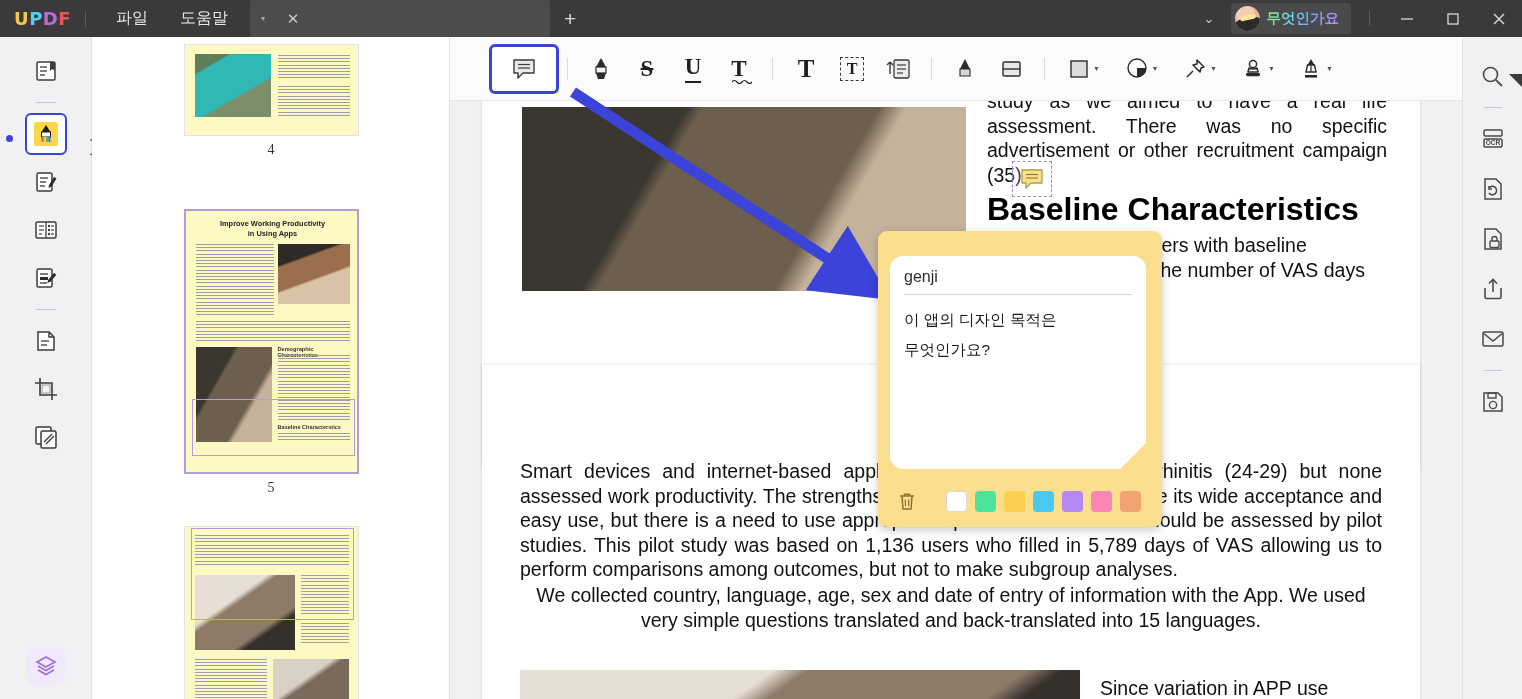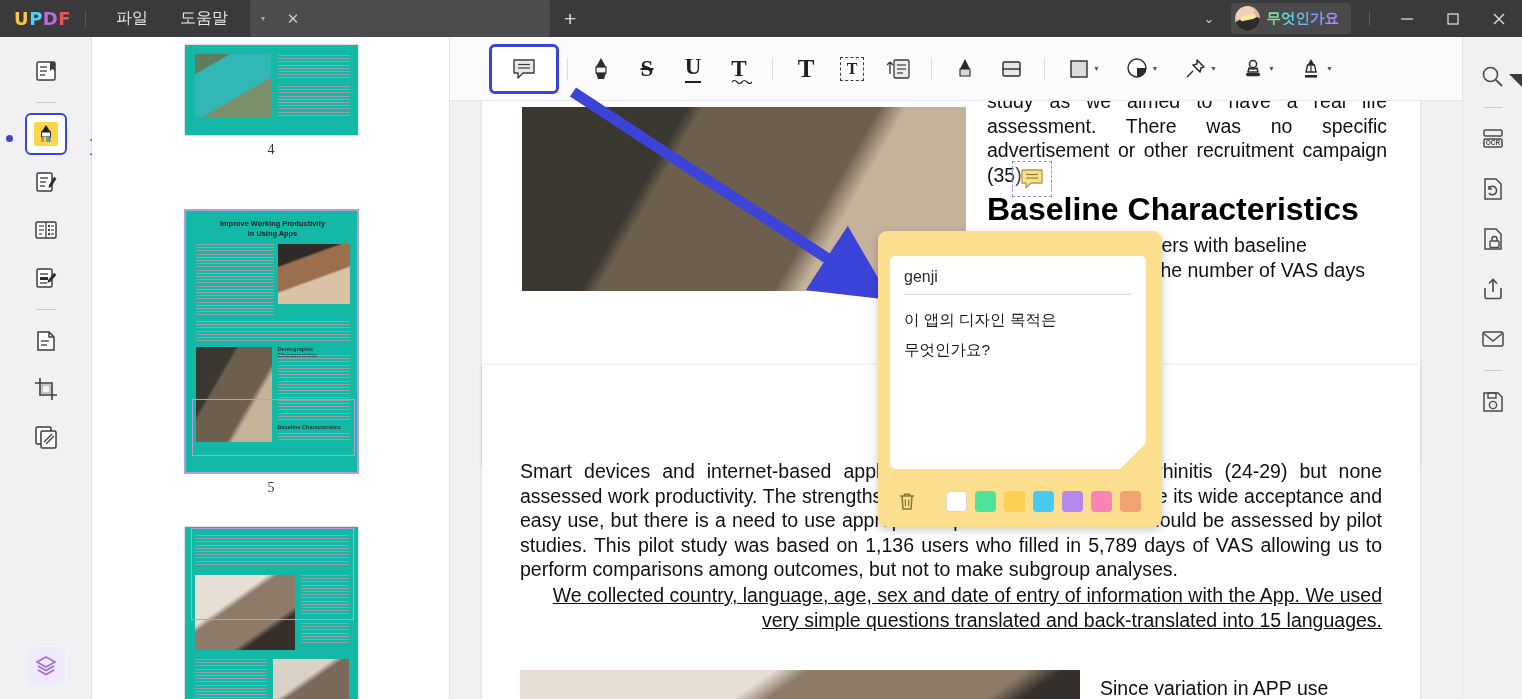--- a/index.html
+++ b/index.html
@@ -91,21 +91,21 @@
     background:#ffffff; border-right:1px solid #e0e0e2; overflow:hidden;
   }
   .thumb-wrap { position:absolute; left:0; width:358px; }
   .thumb-page {
     background:#fff; border:1px solid #e2e2e4; overflow:hidden; position:relative;
   }
   .thumb-page.sel { border:2px solid #b39ddb; }
   .thumb-num { text-align:center; font-size:14px; color:#333; margin-top:6px; font-family:"Liberation Serif", serif;}
 
   
-  .mp { position:absolute; inset:0; background:#14b8a6; padding:6px; }
+  .mp { position:absolute; inset:0; background:#fef9c3; padding:6px; }
   .mp-title { text-align:center; font-weight:bold; color:#222; }
   .mp-txt { background:repeating-linear-gradient(180deg,#9aa0a6 0 1px,transparent 1px 3.2px); }
   .mp-img { background-size:cover; background-position:center; }
   .img-pool { background:linear-gradient(150deg,#5e7d5a 0 18%,#2fb8b6 20% 62%,#7b8f6a 64% 100%); }
   .img-meet { background:linear-gradient(160deg,#2e2a26 0 25%,#9b6f4e 28% 55%,#d9c3a6 58% 100%); }
   .img-desk { background:linear-gradient(120deg,#3a3630 0 30%,#6d5f4e 33% 65%,#c5b29b 70% 100%); }
   .img-woman { background:linear-gradient(145deg,#e7dfd6 0 35%,#8d7a68 40% 70%,#35302b 75% 100%); }
   .img-woman2 { background:linear-gradient(145deg,#d9d0c6 0 30%,#7a6a5c 35% 68%,#2d2823 72% 100%); }
 
   
@@ -157,21 +157,21 @@
   
   .sticky {
     position:absolute; left:878px; top:231px; width:284px; height:296px;
     background:#fbdf8e; border-radius:9px; box-shadow:0 3px 10px rgba(0,0,0,.22);
   }
   .sticky-title {
     text-align:center; font-size:13.5px; color:#cbb06b; padding-top:4px; letter-spacing:1px;
   }
   .sticky-body {
     position:absolute; left:12px; top:25px; width:256px; height:213px;
-    background:#fff; border-radius:5px; padding:12px 14px;
+    background:#fff; border-radius:13px; padding:12px 14px;
   }
   .sticky-author { font-size:16px; color:#2c2c2c; }
   .sticky-date { font-size:14.5px; color:#7a7a7a; margin-top:5px; }
   .sticky-rule { height:1px; background:#d8d8d8; margin:8px 0 10px 0; }
   .sticky-text { font-size:15.5px; color:#1a1a1a; line-height:30px; }
   .sticky-fold {
     position:absolute; right:0; bottom:0; width:0; height:0;
     border-left:26px solid transparent; border-bottom:26px solid #fbdf8e;
     border-bottom-right-radius:5px;
   }
@@ -524,21 +524,21 @@
         <svg width="26" height="24" viewBox="0 0 26 24">
           <path d="M3 3 h20 v13 h-11 l-5 5 v-5 h-4 z" fill="#fbdf8e" stroke="#b89a48" stroke-width="1.3" stroke-linejoin="round"></path>
           <line x1="7" y1="7.5" x2="19" y2="7.5" stroke="#8d7533" stroke-width="1.1"></line>
           <line x1="7" y1="11" x2="19" y2="11" stroke="#8d7533" stroke-width="1.1"></line>
         </svg>
       </div>
     </div>
 
     <div class="page" style="left:32px; top:264px; width:938px; height:420px;">
       <div class="doc-p" style="left:38px; top:94px; width:862px;">Smart devices and internet-based applications are already used in rhinitis (24-29) but none assessed work productivity. The strengths of the mobile technology include its wide acceptance and easy use, but there is a need to use appropriate questions and results should be assessed by pilot studies. This pilot study was based on 1,136 users who filled in 5,789 days of VAS allowing us to perform comparisons among outcomes, but not to make subgroup analyses.</div>
-      <div class="doc-p" style="left:38px; top:218px; width:862px; text-align:right;text-decoration:underline;">We collected country, language, age, sex and date of entry of information with the App. We used very simple questions translated and back-translated into 15 languages.</div>
+      <div class="doc-p" style="left:38px; top:218px; width:862px; text-align:center;">We collected country, language, age, sex and date of entry of information with the App. We used very simple questions translated and back-translated into 15 languages.</div>
       <div class="pg-img img-woman" style="left:38px; top:305px; width:560px; height:115px;"></div>
       <div class="doc-p" style="left:618px; top:311px; width:290px; text-align:left;">Since variation in APP use</div>
     </div>
   </div>
 
   <svg class="arrow-svg" width="1522" height="699">
     <defs>
       <marker id="ah" markerWidth="7" markerHeight="7" refX="2" refY="3.5" orient="auto">
         <path d="M0,0 L7,3.5 L0,7 z" fill="#3b43d8"></path>
       </marker>

